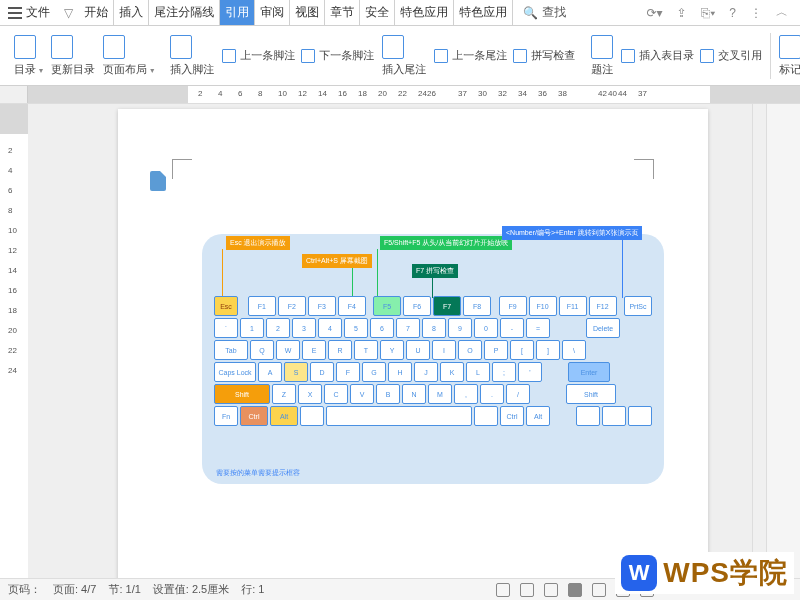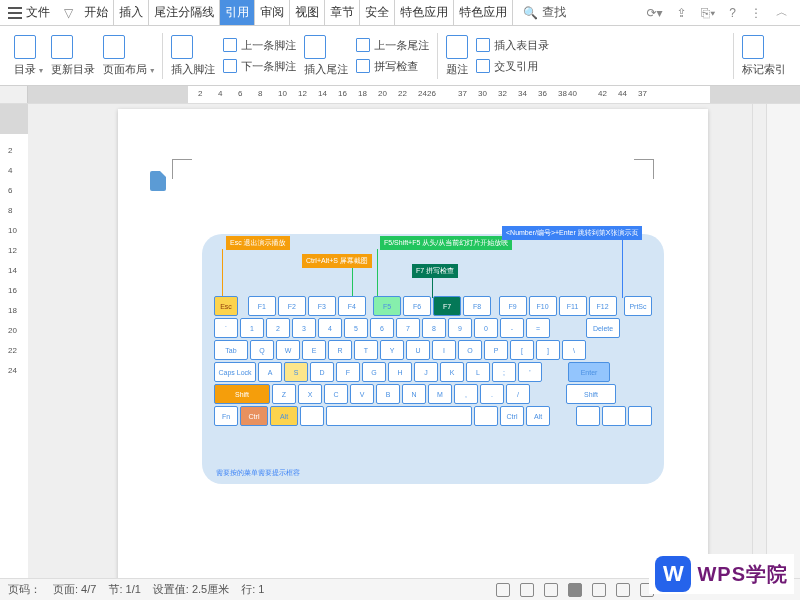--- a/index.html
+++ b/index.html
@@ -18,21 +18,21 @@
 .menubar .right { margin-left: auto; display: flex; align-items: center; gap: 14px; padding-right: 12px; color: #888; }
 
 
 .ribbon { height: 60px; background: #fff; border-bottom: 1px solid #d0d0d0; display: flex; align-items: center; font-size: 11px; padding: 0 6px; color: #444; }
 .ribbon .group { display: flex; align-items: center; height: 100%; padding: 0 8px; gap: 8px; }
 .ribbon .sep { width: 1px; height: 46px; background: #d8d8d8; }
 .ribbon .bigbtn { display: flex; flex-direction: column; align-items: flex-start; gap: 3px; cursor: pointer; }
 .ribbon .icon-lg { width: 22px; height: 24px; border: 1.5px solid #4a90e2; border-radius: 2px; position: relative; }
 .ribbon .label { white-space: nowrap; }
 .ribbon .arrow { font-size: 8px; color: #888; }
-.ribbon .stack { display: flex; flex-direction: column; gap: 6px; justify-content: flex-start; }
+.ribbon .stack { display: flex; flex-direction: row; gap: 6px; justify-content: flex-start; }
 .ribbon .stack .row { display: flex; align-items: center; gap: 4px; white-space: nowrap; cursor: pointer; }
 .ribbon .stack .mini-icon { width: 14px; height: 14px; border: 1.5px solid #4a90e2; border-radius: 1px; display: inline-block; }
 .ribbon .disabled { color: #bbb; }
 .ribbon .right-end { margin-left: auto; display: flex; align-items: center; height: 100%; }
 
 
 .ruler-area { height: 18px; background: #f0f0f0; border-bottom: 1px solid #ddd; position: relative; display: flex; }
 .ruler-left { width: 28px; border-right: 1px solid #ccc; }
 .ruler-h { flex: 1; background: #d8d8d8; position: relative; font-size: 8px; color: #555; overflow: hidden; }
 .ruler-h .doc-ruler { position: absolute; left: 160px; right: 90px; top: 0; bottom: 0; background: #fff; }
@@ -83,21 +83,21 @@
 
 .statusbar { position: absolute; bottom: 0; left: 0; right: 0; height: 22px; background: #f5f5f5; border-top: 1px solid #ddd; display: flex; align-items: center; font-size: 11px; color: #555; padding: 0 8px; gap: 12px; }
 .statusbar .right { margin-left: auto; display: flex; align-items: center; gap: 10px; }
 .statusbar .svgbtn { width: 14px; height: 14px; border: 1px solid #888; border-radius: 2px; }
 .statusbar .zoom-track { width: 80px; height: 3px; background: #ccc; position: relative; }
 .statusbar .zoom-thumb { position: absolute; left: 30%; top: -3px; width: 8px; height: 8px; background: #888; border-radius: 50%; }
 
 
 .wps-logo { position: absolute; right: 6px; bottom: 6px; display: flex; align-items: center; gap: 6px; background: #fff; padding: 2px 6px; }
 .wps-logo .badge { width: 36px; height: 36px; background: #2563eb; border-radius: 8px; display: flex; align-items: center; justify-content: center; color: #fff; font-weight: bold; font-size: 22px; }
-.wps-logo .text { font-size: 20px; font-weight: bold; color: #701a75; letter-spacing: 1px; }
+.wps-logo .text { font-size: 28px; font-weight: bold; color: #a16207; letter-spacing: 1px; }
 
 .scrollbar-v { position: absolute; right: 34px; top: 104px; bottom: 22px; width: 14px; background: #f0f0f0; border-left: 1px solid #ddd; }
 </style>
 </head>
 <body>
 
 <div class="menubar">
   <div class="file-menu">
     <div class="hamburger">
         <div></div>
@@ -223,21 +223,21 @@
     <span class="tick" style="left:350px">20</span>
     <span class="tick" style="left:370px">22</span>
     <span class="tick" style="left:390px">24</span>
     <span class="tick" style="left:399px">26</span>
     <span class="tick" style="left:430px">37</span>
     <span class="tick" style="left:450px">30</span>
     <span class="tick" style="left:470px">32</span>
     <span class="tick" style="left:490px">34</span>
     <span class="tick" style="left:510px">36</span>
     <span class="tick" style="left:530px">38</span>
-    <span class="tick" style="left:540px">40</span>
+    <span class="tick" style="left:580px">40</span>
     <span class="tick" style="left:570px">42</span>
     <span class="tick" style="left:590px">44</span>
     <span class="tick" style="left:610px">37</span>
   </div>
 </div>
 
 <div class="editor">
   <div class="vruler">
     <div class="doc-ruler"></div>
     <span class="tick" style="top:42px">2</span>

